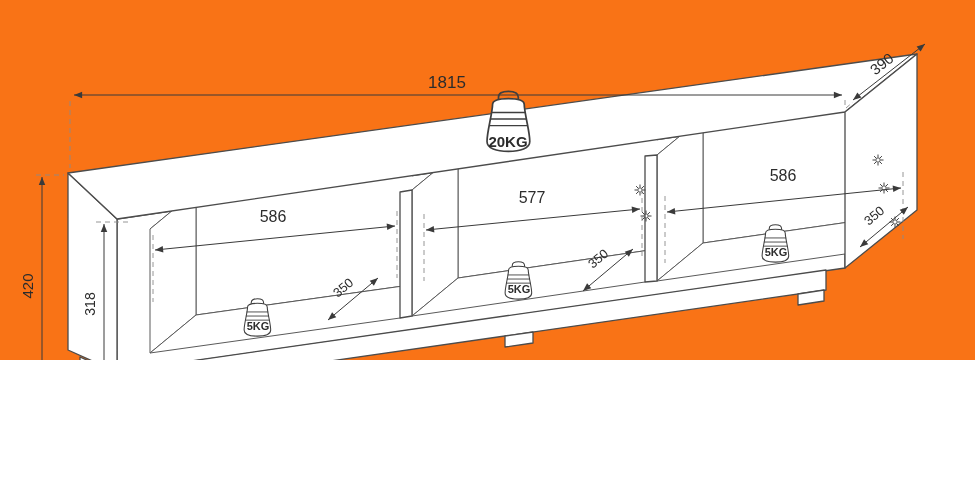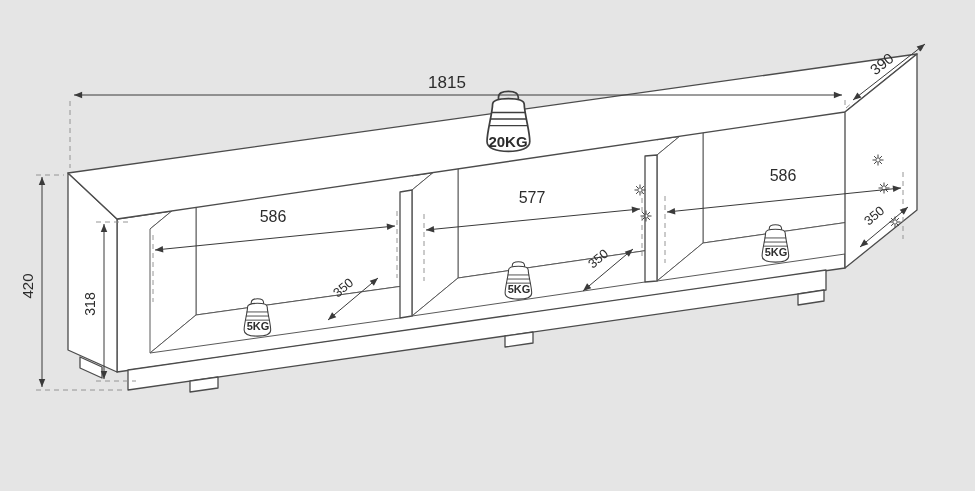--- a/index.html
+++ b/index.html
@@ -1,16 +1,16 @@
 <!DOCTYPE html>
 <html><head>
 <meta charset="utf-8">
 <style>
   html,body{margin:0;padding:0;background:#ffffff;}
-  .stage{position:relative;width:975px;height:491px;margin:0 auto;background:#e5e5e5;overflow:hidden;}
+  .stage{position:relative;width:975px;height:360px;margin:0 auto;background:#f97316;overflow:hidden;}
   svg{display:block;}
   .face{fill:#ffffff;stroke:#4c4c4c;stroke-width:1.3;stroke-linejoin:round;}
   .int{fill:#ffffff;stroke:#5a5a5a;stroke-width:1;stroke-linejoin:round;}
   .dim{stroke:#3a3a3a;stroke-width:1;fill:none;}
   .ext{stroke:#8a8a8a;stroke-width:0.9;stroke-dasharray:5 4;fill:none;}
   .lbl{font-family:"Liberation Sans", sans-serif;fill:#2c2c2c;}
   .lbl-bold{font-weight:bold;}
   .cam{stroke:#444444;fill:none;stroke-width:1;}
 </style>
 </head>

